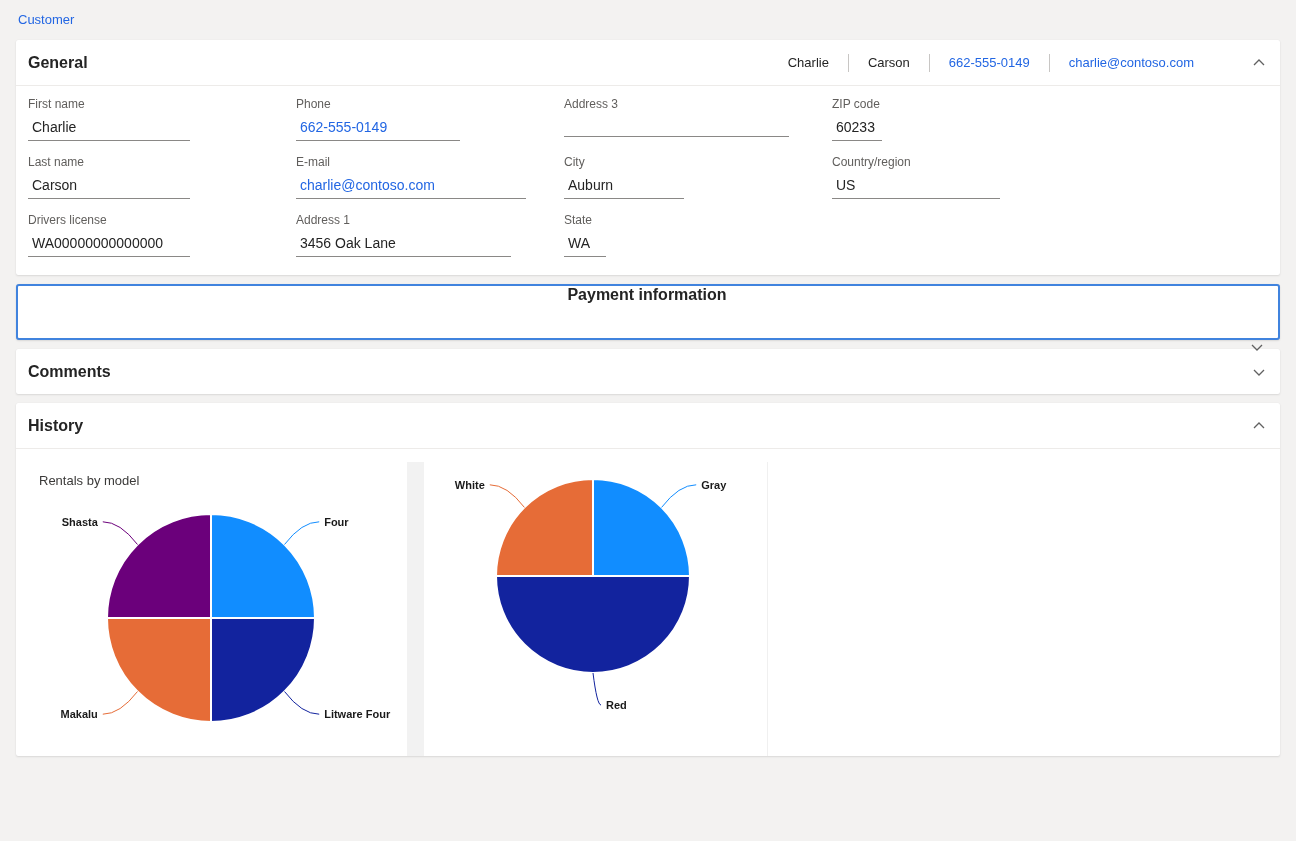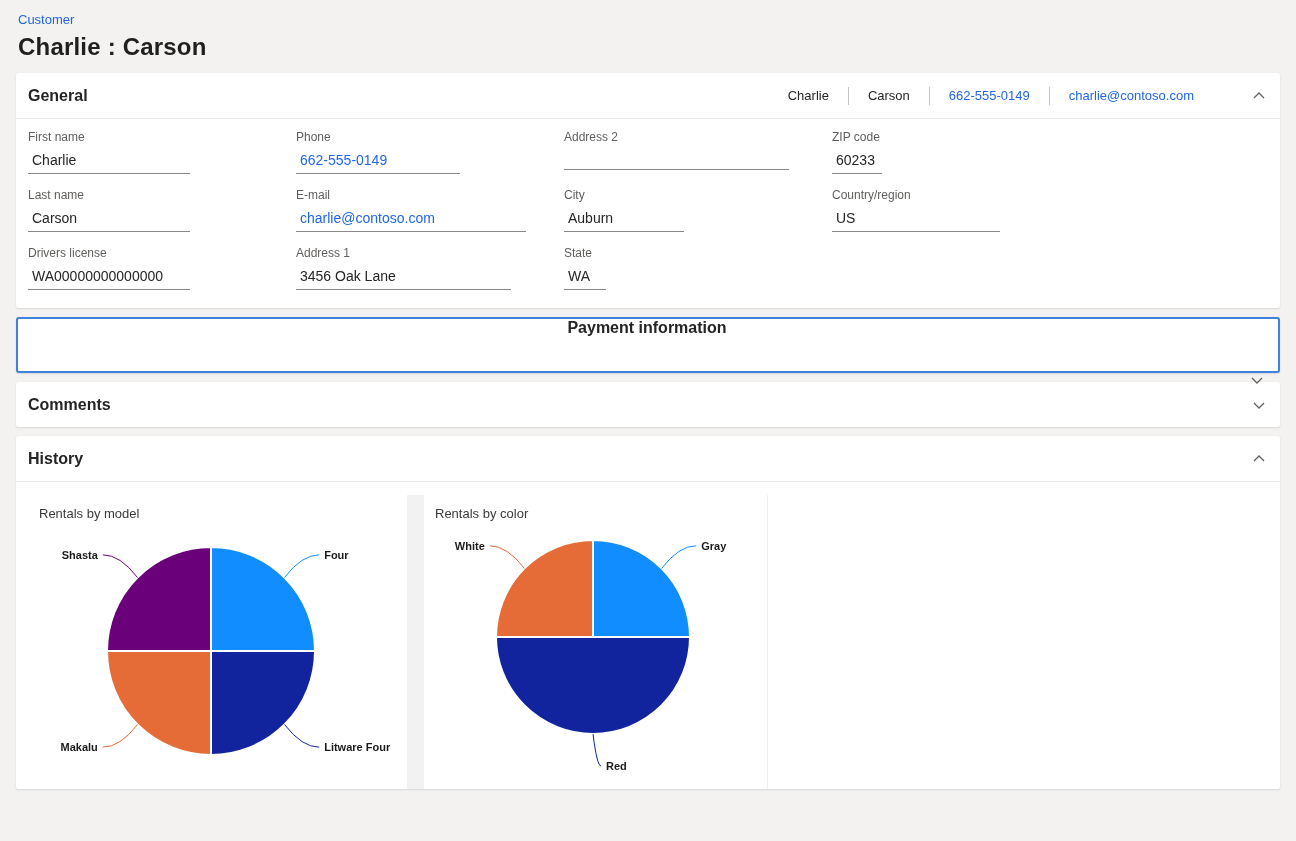--- a/index.html
+++ b/index.html
@@ -54,21 +54,20 @@
   .chart-tile { background:#FFFFFF; }
   .chart-tile + .chart-tile { margin-left:17px; border-right:1px solid #F0F0F0; }
   .chart-title { font-size:13px; color:#3B3A39; padding:11px 0 2px 11px; }
   .pie-label { font-size:11px; font-weight:bold; fill:#1A1A1A; font-family:"Liberation Sans",sans-serif; }
 </style>
 </head>
 <body>
 
 <div class="topbar">
   <a class="breadcrumb" href="#">Customer</a>
-  <h1 class="page-title">Charlie : Carson</h1>
 </div>
 
 <section class="card">
   <div class="sec-header">
     <h2 class="sec-title">General</h2>
     <div class="summary" id="summary">
         <span class="sum-item">Charlie</span>
         <span class="vdiv"></span>
         <span class="sum-item">Carson</span>
         <span class="vdiv"></span>
@@ -102,21 +101,21 @@
       </div>
       <div class="fcell">
         <div class="flabel">E-mail</div>
         <div class="fvalue link" style="width: 230px;">charlie@contoso.com</div>
       </div>
       <div class="fcell">
         <div class="flabel">Address 1</div>
         <div class="fvalue" style="width: 215px;">3456 Oak Lane</div>
       </div>
       <div class="fcell">
-        <div class="flabel">Address 2</div>
+        <div class="flabel">Address 3</div>
         <div class="fvalue" style="width: 225px;"></div>
       </div>
       <div class="fcell">
         <div class="flabel">City</div>
         <div class="fvalue" style="width: 120px;">Auburn</div>
       </div>
       <div class="fcell">
         <div class="flabel">State</div>
         <div class="fvalue" style="width: 42px;">WA</div>
       </div>
@@ -171,21 +170,21 @@
           <path d="M 183 128 L 287 128 A 104 104 0 0 1 183 232 Z" fill="#12239E" stroke="#fff" stroke-width="2"></path>
           <path d="M 256.5 201.5 Q 273.9 224.2 291.2 224.2" fill="none" stroke="#12239E" stroke-width="1"></path>
           <text x="296.16652224137044" y="228.16652224137044" text-anchor="start" class="pie-label">Litware Four</text>
           <path d="M 183 128 L 183 232 A 104 104 0 0 1 79 128.00000000000003 Z" fill="#E66C37" stroke="#fff" stroke-width="2"></path>
           <path d="M 109.5 201.5 Q 92.1 224.2 74.8 224.2" fill="none" stroke="#E66C37" stroke-width="1"></path>
           <text x="69.83347775862954" y="228.1665222413705" text-anchor="end" class="pie-label">Makalu</text>
           <path d="M 183 128 L 79 128.00000000000003 A 104 104 0 0 1 182.99999999999997 24 Z" fill="#6B007B" stroke="#fff" stroke-width="2"></path>
           <path d="M 109.5 54.5 Q 92.1 31.8 74.8 31.8" fill="none" stroke="#6B007B" stroke-width="1"></path>
           <text x="69.83347775862951" y="35.833477758629556" text-anchor="end" class="pie-label">Shasta</text>
         </svg></div>
-      <div class="chart-tile"><div class="chart-title">Rentals by color</div><svg width="343" height="262">
+      <div class="chart-tile"><svg width="343" height="262">
           <path d="M 169 114 L 169 17 A 97 97 0 0 1 266 114 Z" fill="#118DFF" stroke="#fff" stroke-width="2"></path>
           <path d="M 237.6 45.4 Q 254.9 22.8 272.2 22.8" fill="none" stroke="#118DFF" stroke-width="1"></path>
           <text x="277.2167747730646" y="26.783225226935357" text-anchor="start" class="pie-label">Gray</text>
           <path d="M 169 114 L 266 114 A 97 97 0 0 1 72 114.00000000000001 Z" fill="#12239E" stroke="#fff" stroke-width="2"></path>
           <path d="M 169.0 211.0 Q 173.0 243.0 177.0 243.0" fill="none" stroke="#12239E" stroke-width="1"></path>
           <text x="182.00000000000003" y="247" text-anchor="start" class="pie-label">Red</text>
           <path d="M 169 114 L 72 114.00000000000001 A 97 97 0 0 1 168.99999999999997 17 Z" fill="#E66C37" stroke="#fff" stroke-width="2"></path>
           <path d="M 100.4 45.4 Q 83.1 22.8 65.8 22.8" fill="none" stroke="#E66C37" stroke-width="1"></path>
           <text x="60.78322522693534" y="26.783225226935386" text-anchor="end" class="pie-label">White</text>
         </svg></div>

